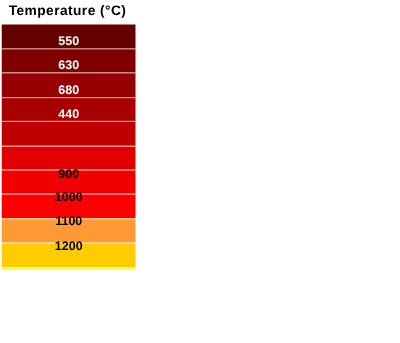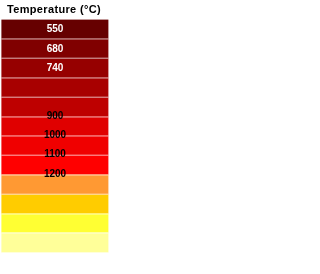--- a/index.html
+++ b/index.html
@@ -1,26 +1,26 @@
 <!DOCTYPE html>
 <html><head>
 <meta charset="utf-8">
 <style>
   html,body{margin:0;padding:0;background:#ffffff;}
   body{width:110px;height:274px;font-family:"Liberation Sans",sans-serif;}
-  .legend{width:110px;height:274px;position:relative;background:#ffffff;overflow:hidden;}
+  .legend{width:110px;height:216px;position:relative;background:#ffffff;overflow:hidden;}
   .legend-title{position:absolute;left:-1px;top:2.5px;width:110px;text-align:center;
     font-weight:bold;font-size:11px;line-height:12px;color:#000;
     letter-spacing:0.35px;white-space:nowrap;transform:translateZ(0);}
   .swatches{position:absolute;left:0;top:0;width:107.1px;
     transform:translate(1.4px,19.6px);}
   .band{height:19.42px;position:relative;}
   .sep{position:absolute;left:0;right:0;top:-0.5px;height:1px;background:rgba(255,255,255,0.55);}
   .labels{position:absolute;left:0;top:19.6px;width:110px;transform:translateZ(0);}
-  .band-label{height:19.42px;display:flex;align-items:center;justify-content:center;
+  .band-label{height:19.42px;display:flex;align-items:flex-end;justify-content:center;
     font-weight:bold;font-size:10px;line-height:10px;}
 </style>
 </head>
 <body>
 
 <div class="legend">
   <div class="legend-title">Temperature (°C)</div>
   <div class="swatches">
       <div class="band" style="background: rgb(102, 0, 0);"></div>
       <div class="band" style="background: rgb(128, 0, 0);">
@@ -56,24 +56,27 @@
       <div class="band" style="background: rgb(255, 255, 153);">
         <div class="sep"></div>
       </div>
       <div class="band" style="background: rgb(255, 255, 255);"></div>
     </div>
   <div class="labels">
       <div class="band-label" style="color: rgb(255, 255, 255);">
         <span>550</span>
       </div>
       <div class="band-label" style="color: rgb(255, 255, 255);">
+        <span>630</span>
+      </div>
+      <div class="band-label" style="color: rgb(255, 255, 255);">
         <span>680</span>
       </div>
       <div class="band-label" style="color: rgb(255, 255, 255);">
-        <span>740</span>
+        <span>440</span>
       </div>
       <div class="band-label" style="color: rgb(0, 0, 0); margin-top: 28px;">
         <span>900</span>
       </div>
       <div class="band-label" style="color: rgb(0, 0, 0);">
         <span>1000</span>
       </div>
       <div class="band-label" style="color: rgb(0, 0, 0);">
         <span>1100</span>
       </div>

